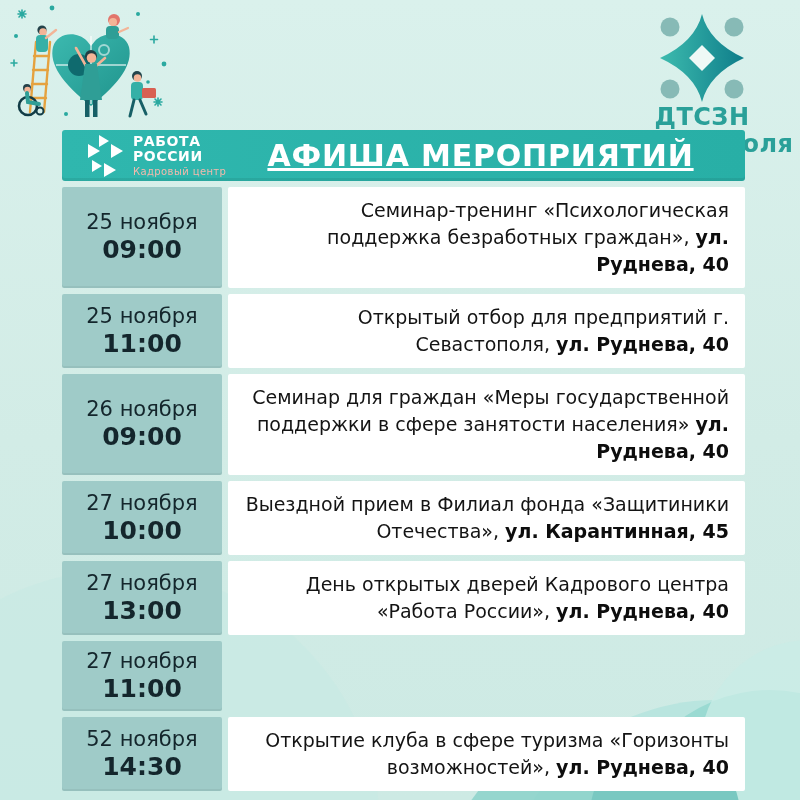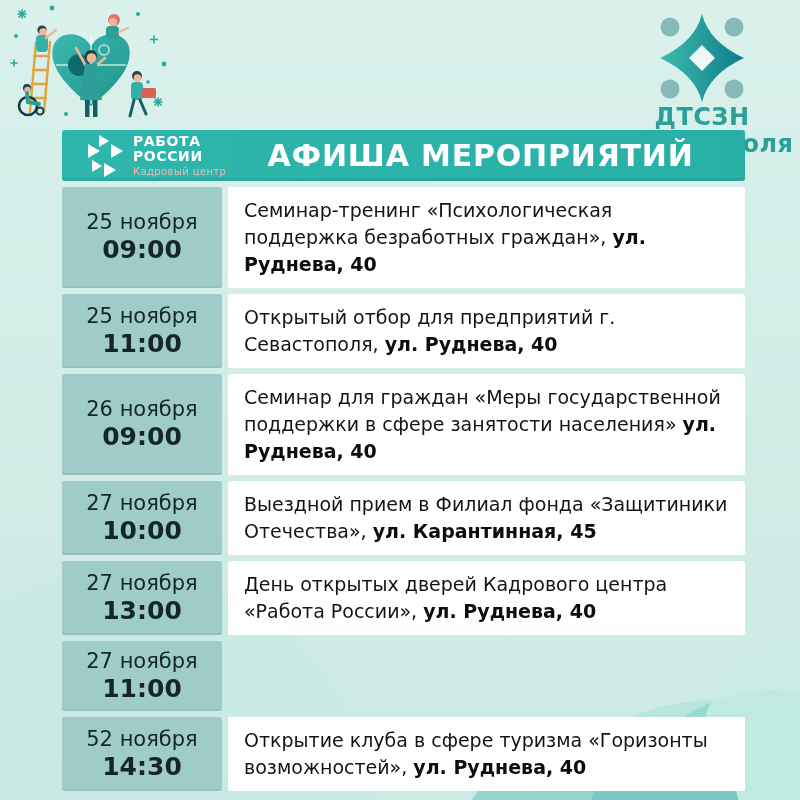--- a/index.html
+++ b/index.html
@@ -31,24 +31,24 @@
     height:51px;background:linear-gradient(90deg,#2fb7ae,#28afa6);
     border-radius:3px;display:flex;align-items:center;
     box-shadow:inset 0 -3px 0 rgba(0,0,0,.07);
   }
   .banner-logo{display:flex;align-items:center;gap:9px;padding-left:26px;width:172px;box-sizing:border-box;}
   .banner-logo-text{color:#fff;}
   .bl-line{font-weight:bold;font-size:14px;line-height:1.08;letter-spacing:.6px;}
   .bl-sub{font-size:10px;color:#f4b9ac;margin-top:2px;letter-spacing:.4px;}
   .banner-title{
     flex:1;text-align:center;color:#fff;font-weight:bold;font-size:30px;
-    letter-spacing:.8px;padding-right:18px;
+    letter-spacing:.8px;padding-right:18px;text-decoration:underline;
   }
   .rows{margin-top:6px;display:flex;flex-direction:column;gap:6px;}
-  .row{display:flex;gap:6px;min-height:70px;}
+  .row{display:flex;gap:6px;min-height:70px;text-align:right;}
   .cell-date{
     width:160px;flex:0 0 160px;background:#9fcbc8;border-radius:2px;
     display:flex;flex-direction:column;justify-content:center;align-items:center;
     color:#14262c;box-shadow:inset 0 -2px 0 rgba(0,0,0,.05);
   }
   .cell-date .date{font-size:21px;}
   .cell-date .time{font-size:25px;font-weight:bold;margin-top:1px;}
   .cell-desc{
     flex:1;background:#ffffff;border-radius:2px;
     display:flex;flex-direction:column;justify-content:center;

